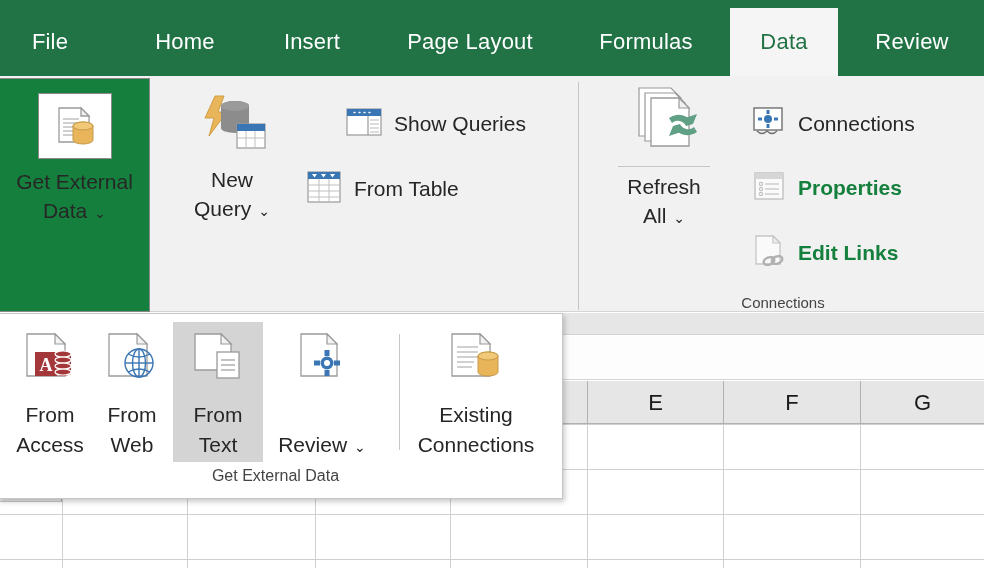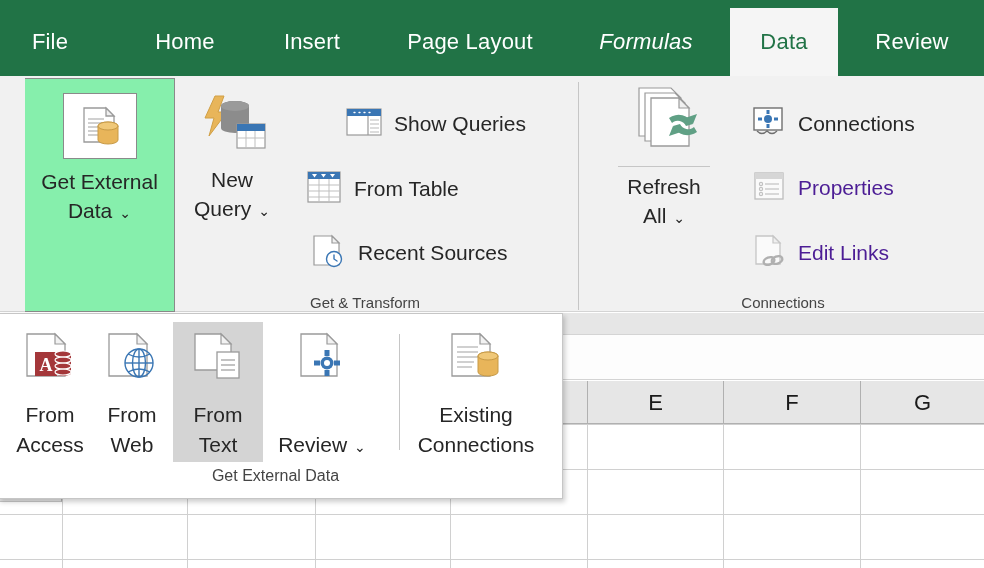--- a/index.html
+++ b/index.html
@@ -36,24 +36,24 @@
     position: absolute; width: 1px; background: #c6c6c6;
   }
   .grp-label {
     position: absolute; font-size: 15px; color: #444444;
     text-align: center; white-space: nowrap;
   }
 
   
   .bigbtn-pressed {
     position: absolute; left: 0; top: 2px; width: 150px; height: 234px;
-    background: #86efac;
+    background: #15803d;
     border: 1px solid #8a8a8a;
     border-left: none;
-    display: flex; flex-direction: column; align-items: center; margin-left: 25px;
+    display: flex; flex-direction: column; align-items: center;
   }
   .bigbtn-pressed .iconwrap {
     margin-top: 14px; width: 74px; height: 66px;
     background: #ffffff; border: 1px solid #8a8a8a;
     display: flex; align-items: center; justify-content: center;
   }
   .bigbtn-pressed .lbl {
     margin-top: 9px; font-size: 21px; color: #262626;
     text-align: center; line-height: 1.38; white-space: nowrap;
   }
@@ -64,21 +64,21 @@
   }
   .bigbtn .lbl {
     font-size: 21px; color: #262626; text-align: center;
     line-height: 1.38; white-space: nowrap;
   }
 
   .smallitem {
     position: absolute; display: flex; align-items: center; gap: 12px;
   }
   .smallitem .lbl { font-size: 21px; color: #262626; white-space: nowrap; }
-  .smallitem.disabled .lbl { color: #4c1d95; }
+  .smallitem.disabled .lbl { color: #15803d; font-weight: bold; }
 
   .chev { display: inline-block; margin-left: 7px; color: #262626; font-size: 14px; }
   .refresh-divider {
     width: 92px; height: 1px; background: #c6c6c6; margin: 4px 0 6px 0;
   }
 
   
   .dropdown {
     position: absolute; left: -2px; top: 313px; width: 565px; height: 186px;
     background: #ffffff;
@@ -153,21 +153,21 @@
       </div>
     <div class="tab" style="left:132px; width:106px;">
         <span>Home</span>
       </div>
     <div class="tab" style="left:262px; width:100px;">
         <span>Insert</span>
       </div>
     <div class="tab" style="left:386px; width:168px;">
         <span>Page Layout</span>
       </div>
-    <div class="tab" style="left:578px; width:136px;font-style:italic;">
+    <div class="tab" style="left:578px; width:136px;">
         <span>Formulas</span>
       </div>
     <div class="tab active" style="left:730px; width:108px;">
         <span>Data</span>
       </div>
     <div class="tab" style="left:856px; width:112px;">
         <span>Review</span>
       </div>
   </div>
 
@@ -256,33 +256,21 @@
               <line x1="2" y1="21" x2="34" y2="21"></line>
               <line x1="2" y1="27" x2="34" y2="27"></line>
             <line x1="13" y1="9" x2="13" y2="32"></line>
               <line x1="23" y1="9" x2="23" y2="32"></line>
           </g>
         </svg>
       </span>
       <span class="lbl">From Table</span>
     </div>
 
-    <div class="smallitem" style="left:310px; top:158px;">
-      <span>
-        <svg width="36" height="34" viewBox="0 0 36 34">
-          <path d="M4 2 H22 L29 9 V31 H4 Z" fill="#ffffff" stroke="#9a9a9a" stroke-width="1.2"></path>
-          <path d="M22 2 V9 H29 Z" fill="#f0f0f0" stroke="#9a9a9a" stroke-width="1.2"></path>
-          <circle cx="24" cy="25" r="7.5" fill="#ffffff" stroke="#3a76b4" stroke-width="1.4"></circle>
-          <path d="M24 21 V25 L27 27" stroke="#3a76b4" stroke-width="1.4" fill="none" stroke-linecap="round"></path>
-        </svg>
-      </span>
-      <span class="lbl">Recent Sources</span>
-    </div>
-
-    <div class="grp-label" style="left:230px; top:218px; width:270px;">Get &amp; Transform</div>
+
 
     <div class="grp-sep" style="left:578px; top:6px; height:228px;"></div>
 
     <div class="bigbtn" style="left:608px; top:8px; width:112px;">
       <div>
         <svg width="82" height="74" viewBox="0 0 82 74">
           <path d="M16 4 H48 L58 14 V52 H16 Z" fill="#ffffff" stroke="#9a9a9a" stroke-width="1.2"></path>
           <path d="M22 9 H52 L62 19 V57 H22 Z" fill="#ffffff" stroke="#9a9a9a" stroke-width="1.2"></path>
           <path d="M28 14 H56 L66 24 V62 H28 Z" fill="#ffffff" stroke="#9a9a9a" stroke-width="1.3"></path>
           <path d="M56 14 V24 H66 Z" fill="#f0f0f0" stroke="#9a9a9a" stroke-width="1.2"></path>

